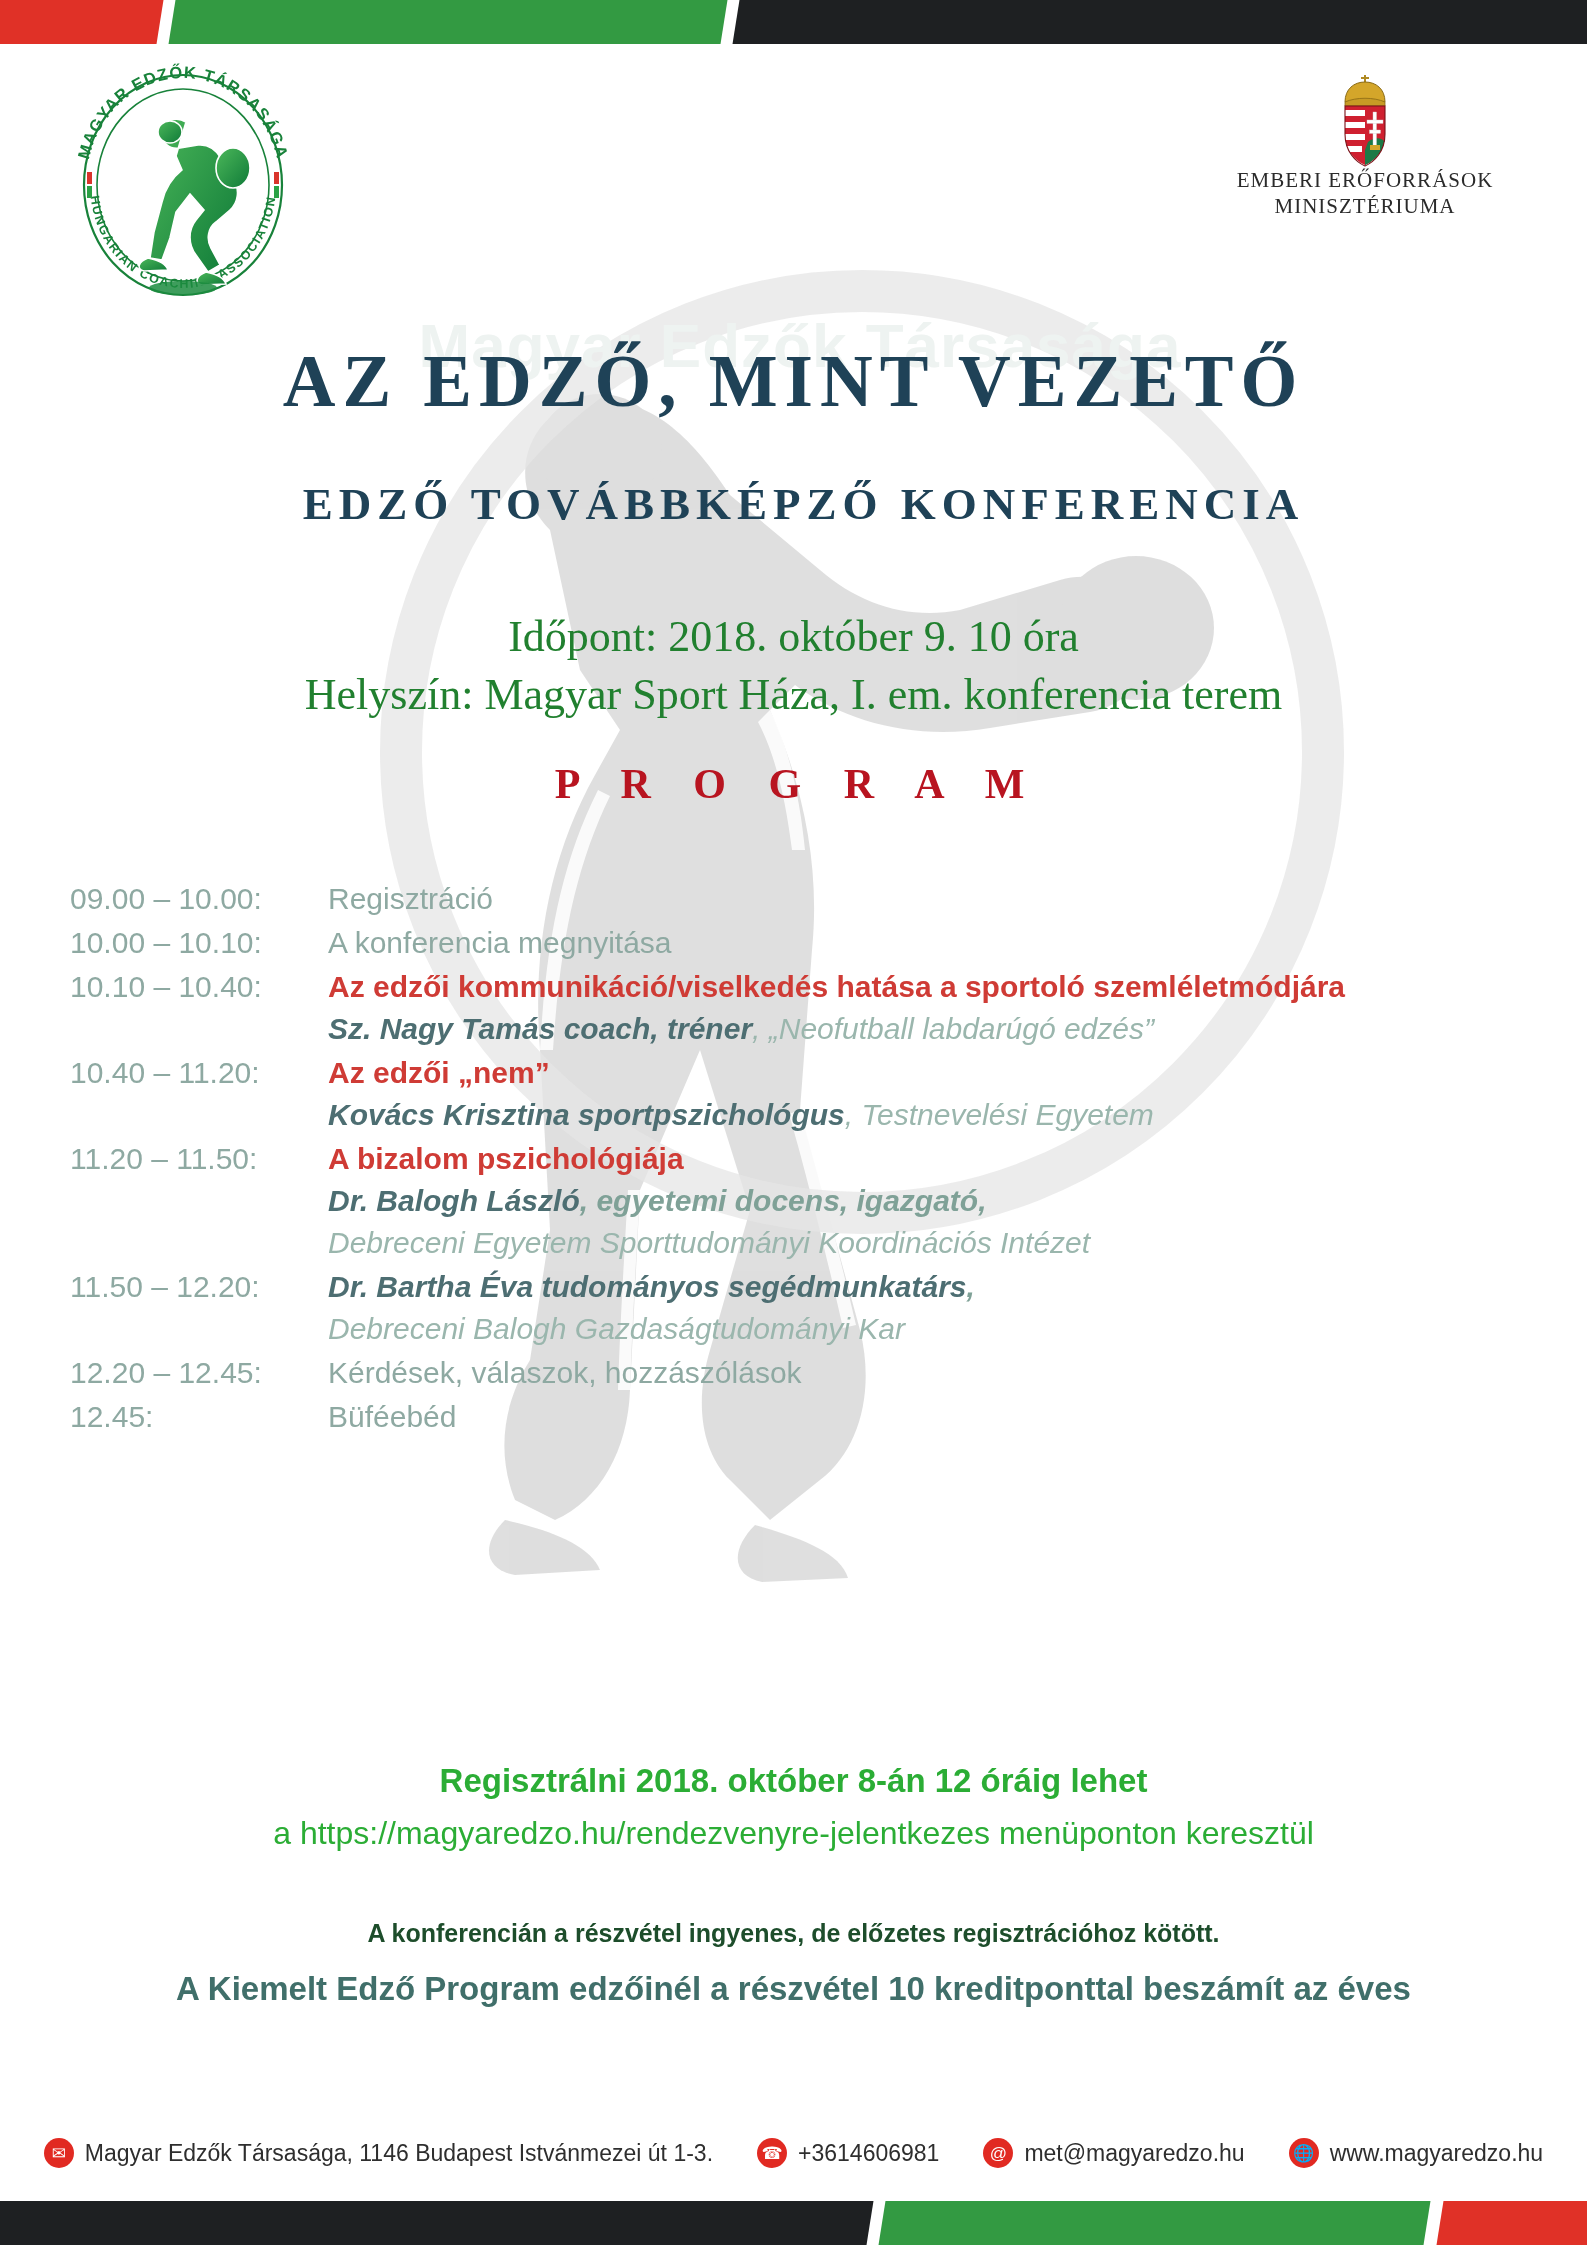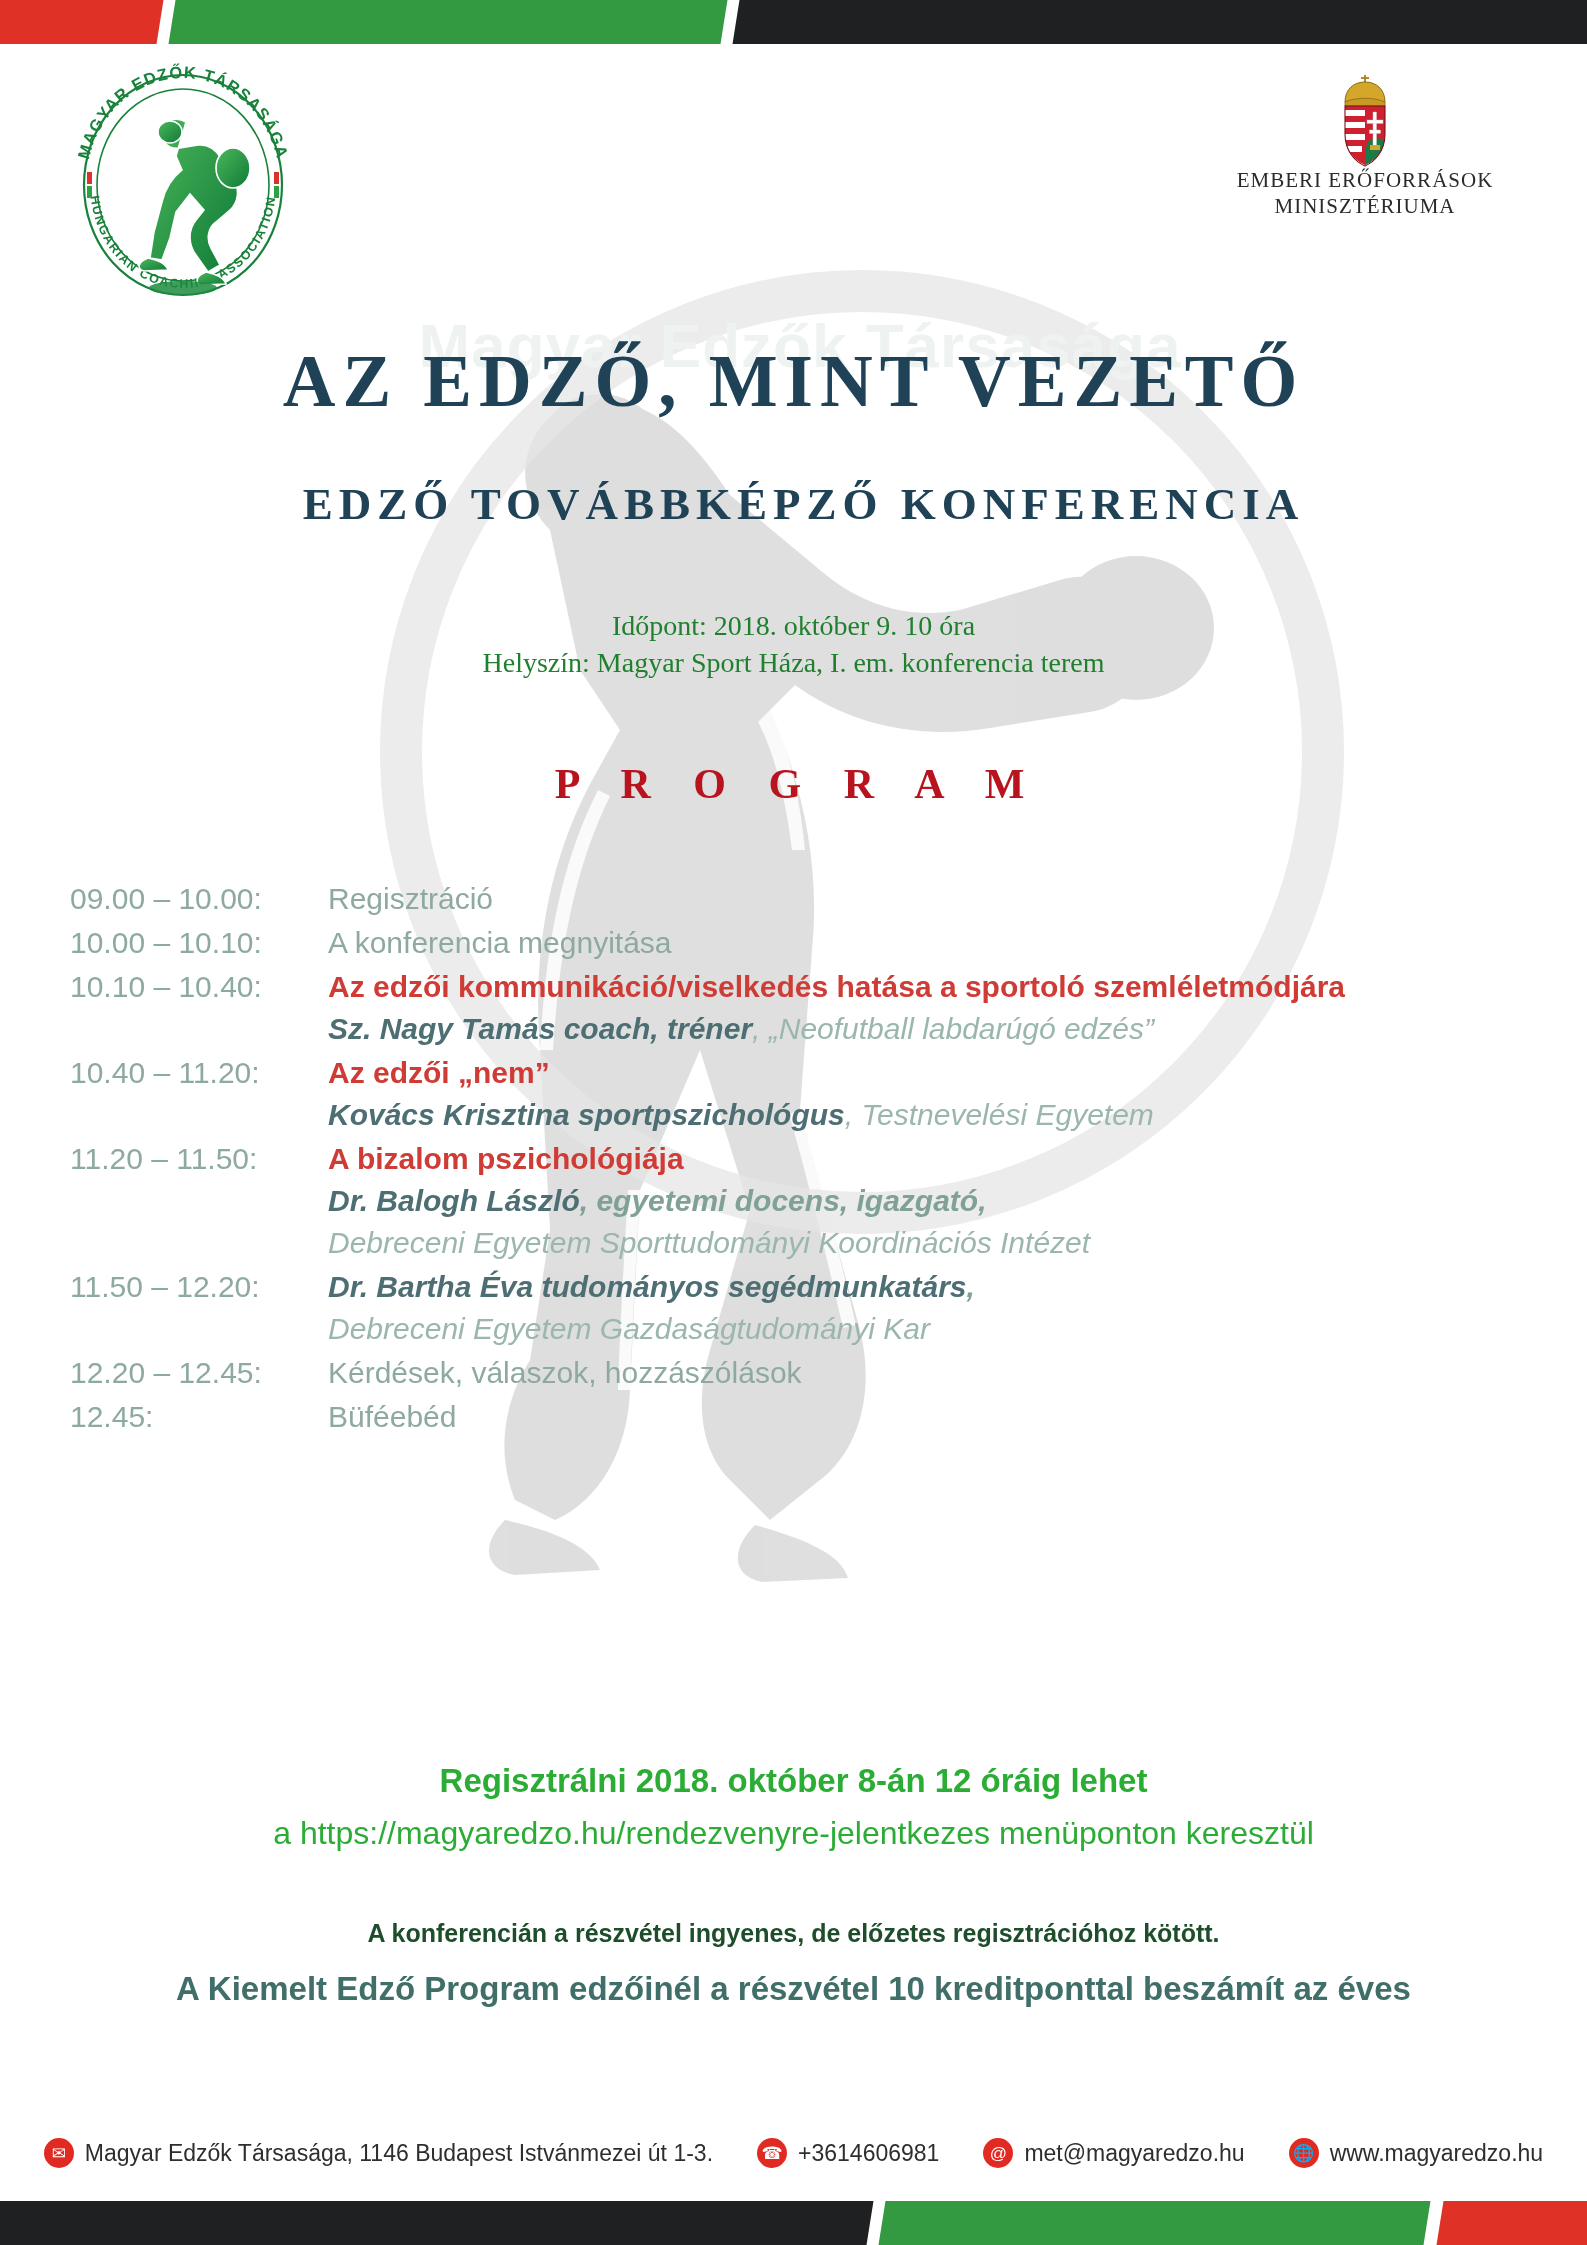--- a/index.html
+++ b/index.html
@@ -140,21 +140,21 @@
     color: #1f4257;
     white-space: nowrap;
   }
 
   .meta {
     position: absolute;
     left: 0; top: 608px;
     width: 1587px;
     text-align: center;
     font-family: "Liberation Serif", serif;
-    font-size: 28px;
+    font-size: 44px;
     line-height: 1.32;
     color: #21802f;
   }
   .meta div { white-space: nowrap; }
 
   .program-head {
     position: absolute;
     left: 4px; top: 760px;
     width: 1587px;
     text-align: center;
@@ -464,21 +464,21 @@
           <span class="affil line">Debreceni Egyetem Sporttudományi Koordinációs Intézet</span>
         </div>
       </div>
 
       <div class="row">
         <div class="time">11.50 – 12.20:</div>
         <div class="body">
           <span class="line">
             <span class="speaker">Dr. Bartha Éva tudományos segédmunkatárs</span><span class="role">,</span>
           </span>
-          <span class="affil line">Debreceni Egyetem Gazdaságtudományi Kar</span>
+          <span class="affil line">Debreceni Balogh Gazdaságtudományi Kar</span>
         </div>
       </div>
 
       <div class="row">
         <div class="time">12.20 – 12.45:</div>
         <div class="body">
           <span class="ev-title plain line">Kérdések, válaszok, hozzászólások</span>
         </div>
       </div>
 

